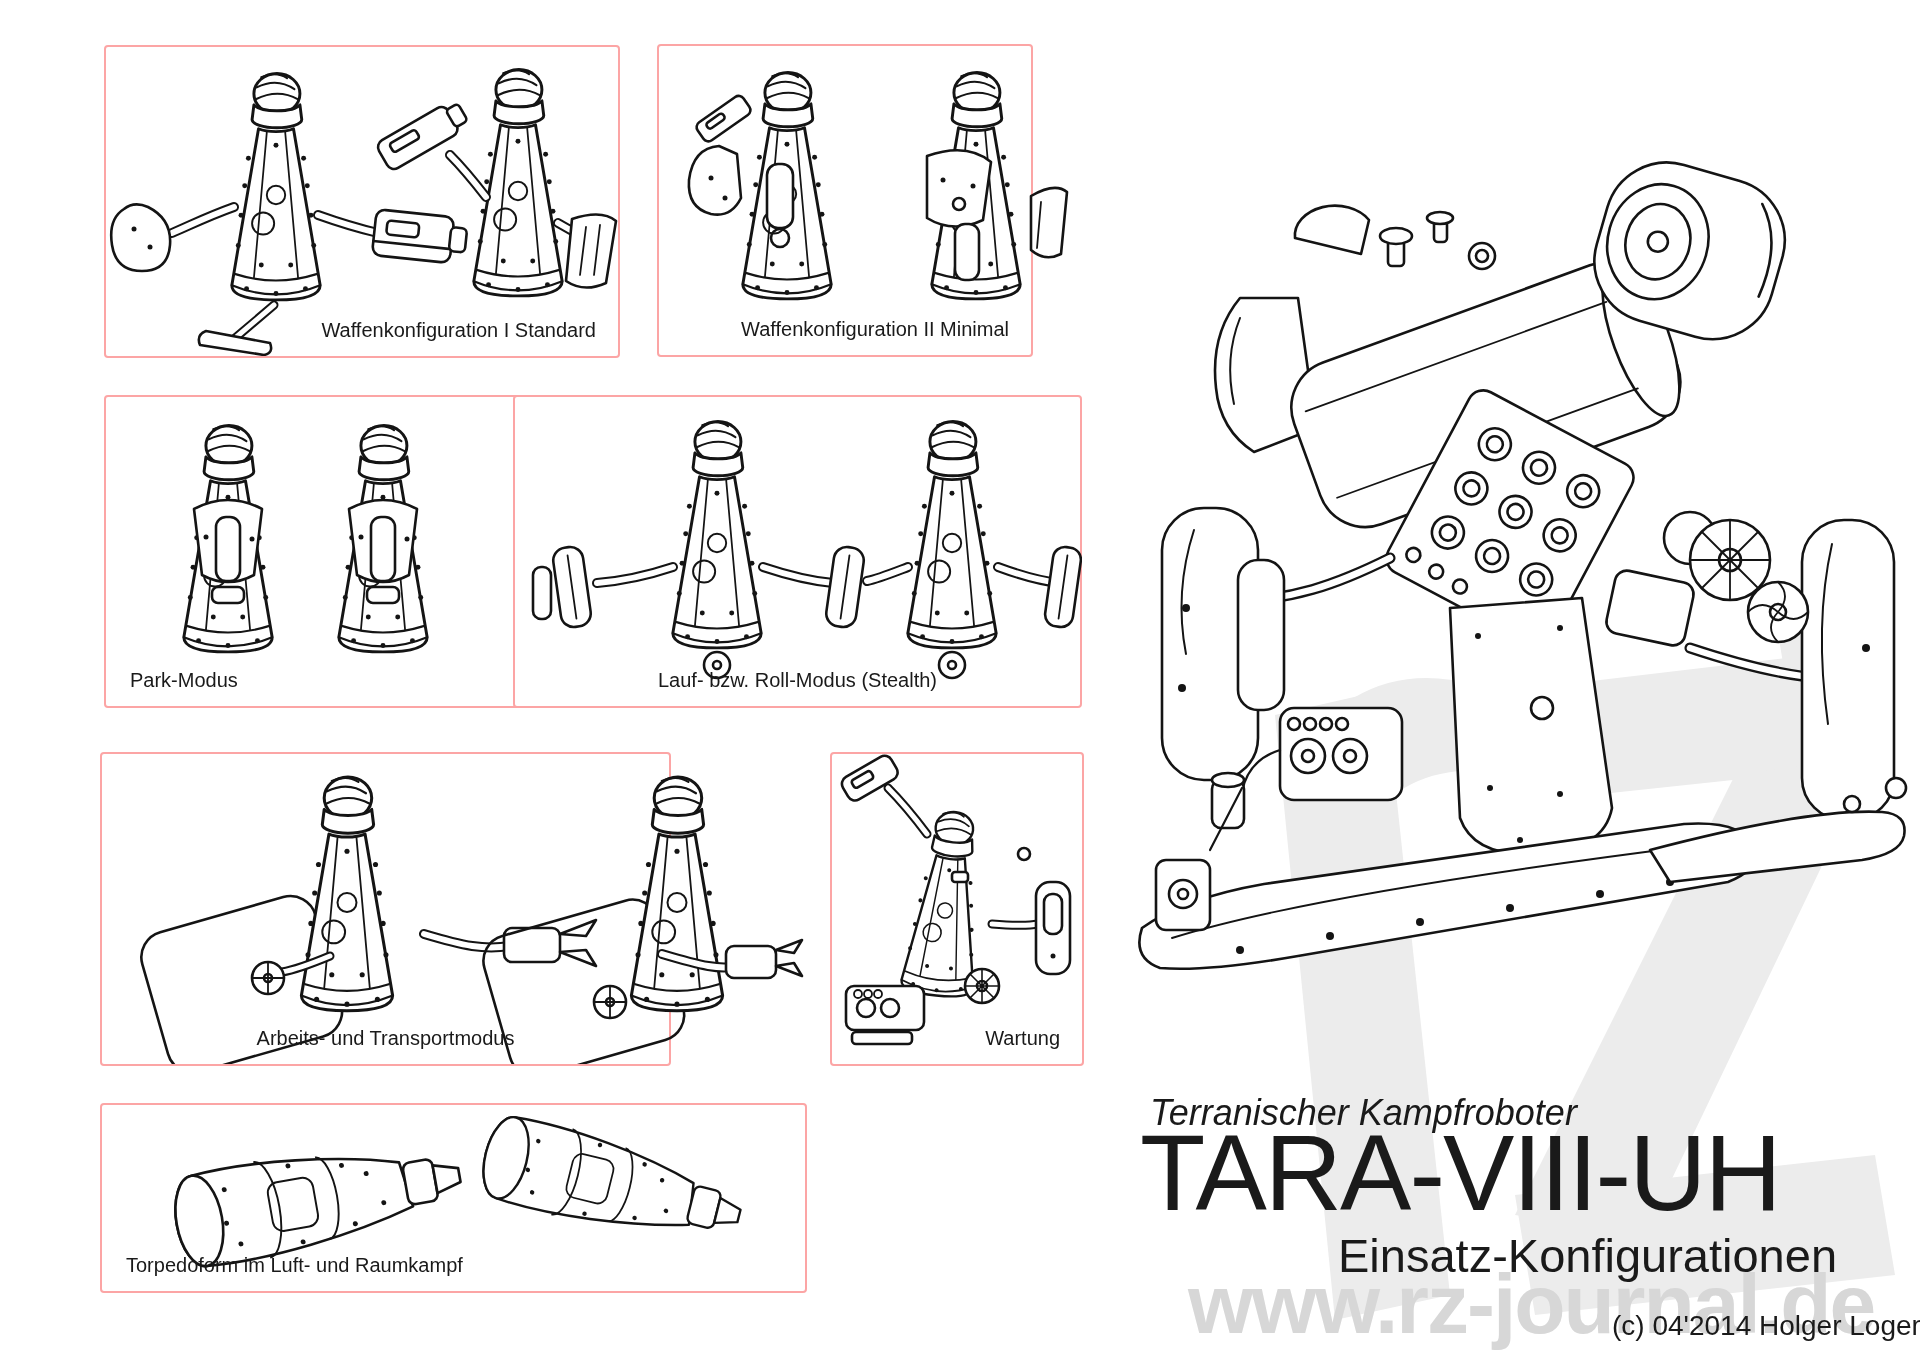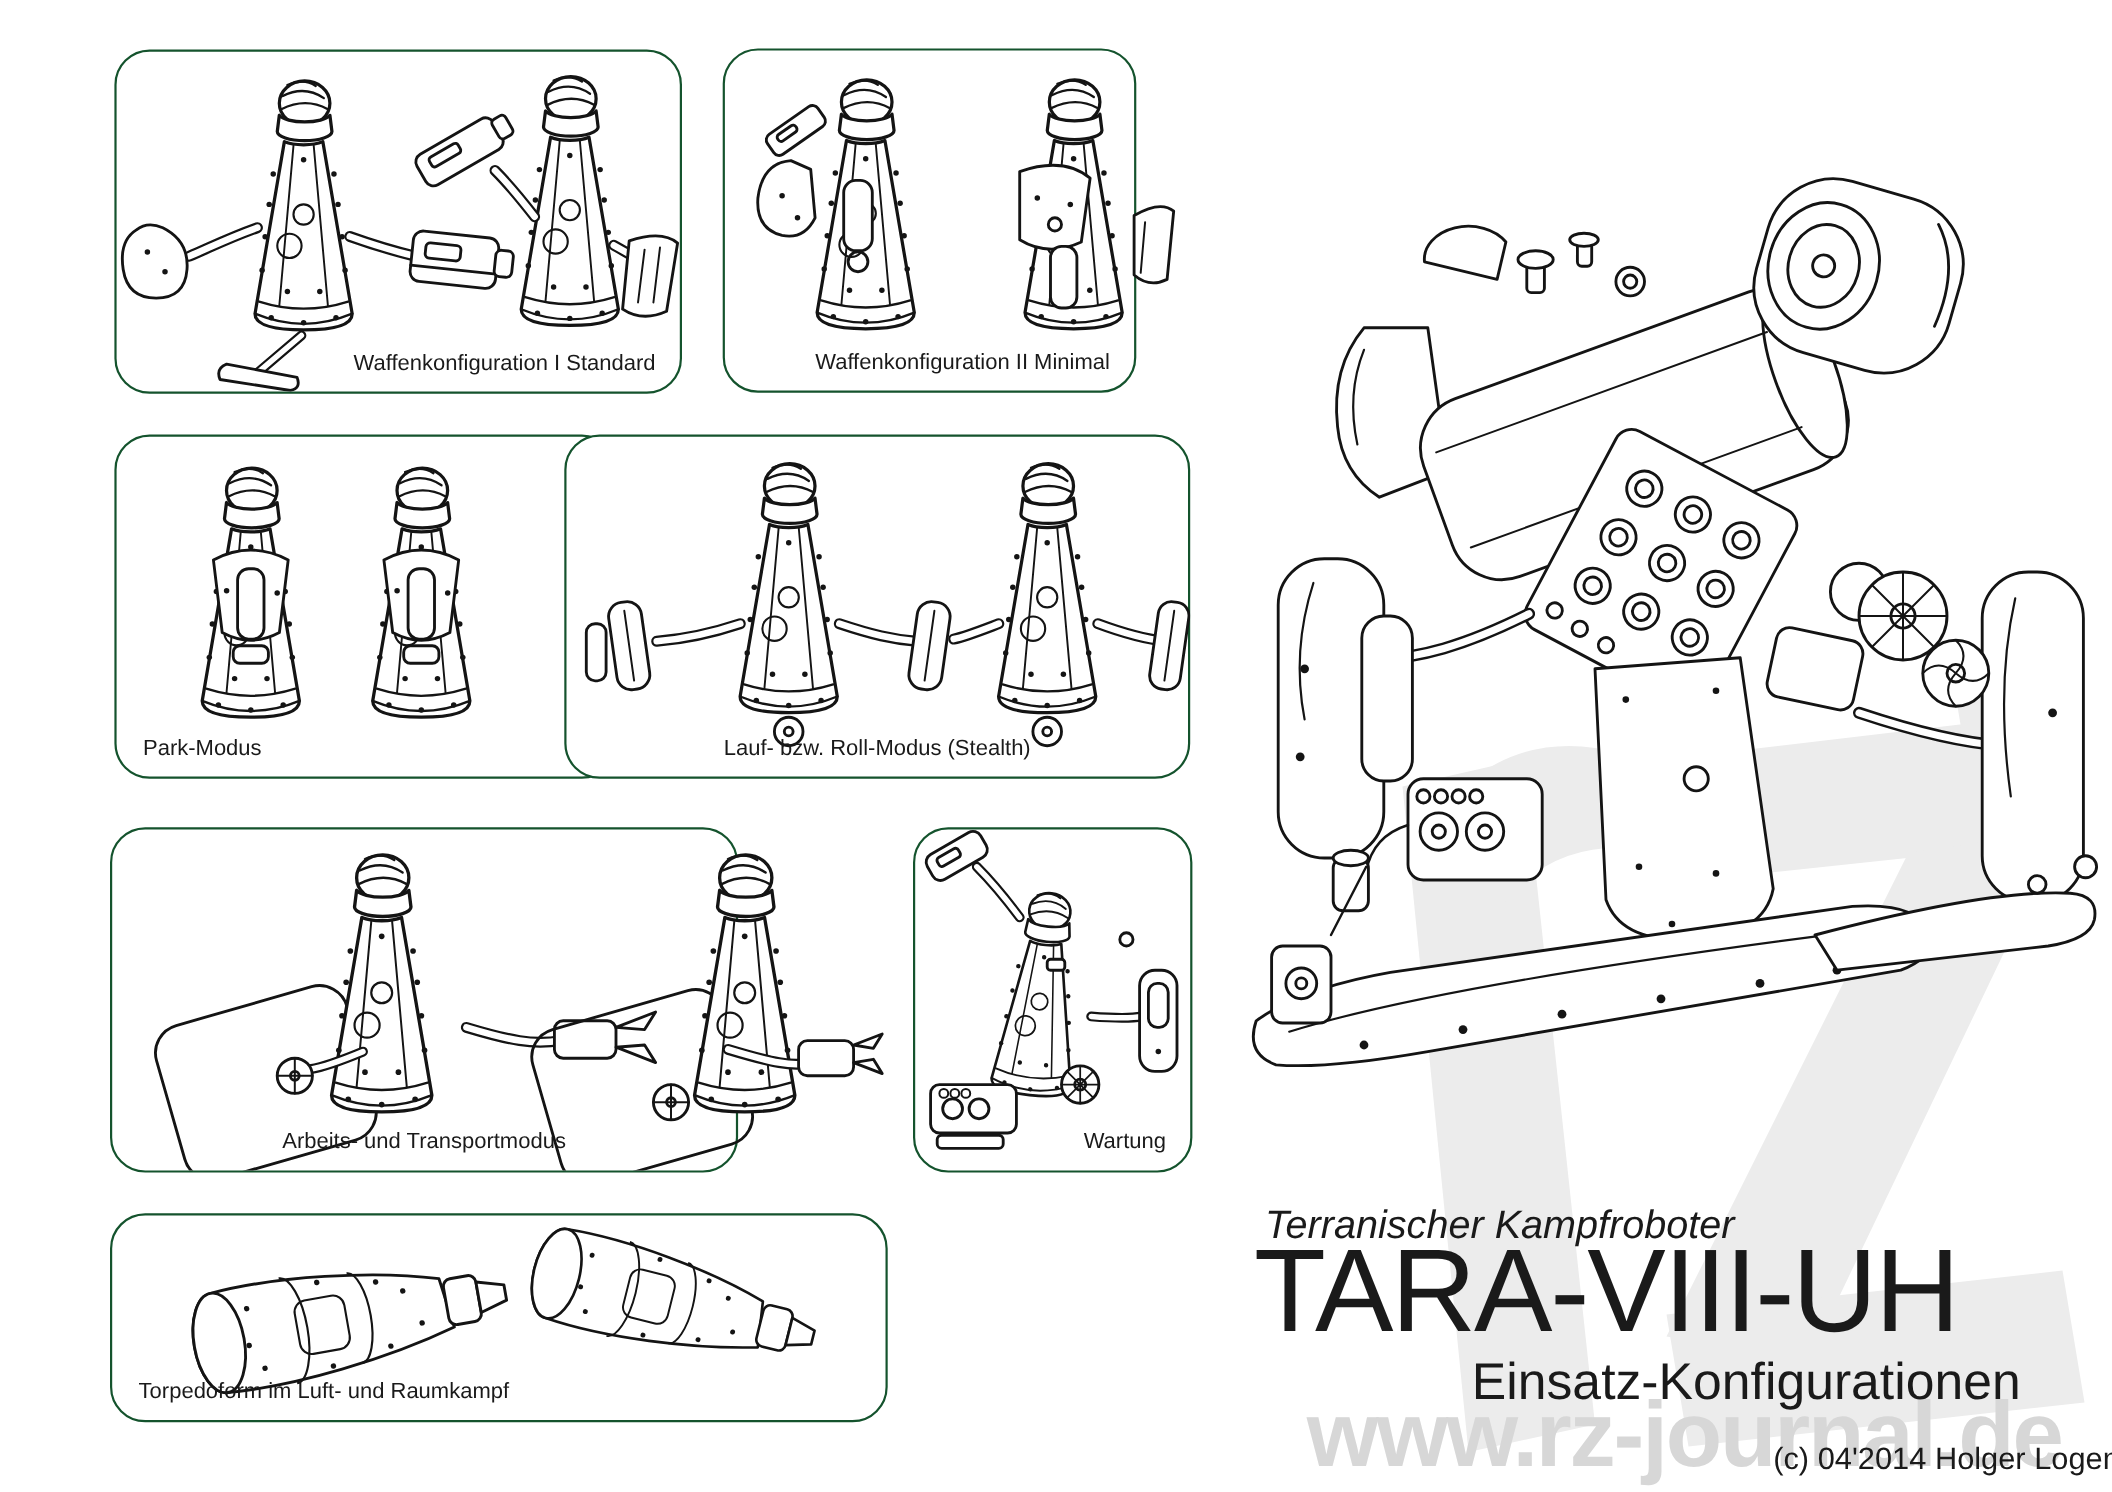--- a/index.html
+++ b/index.html
@@ -1,18 +1,18 @@
 <!DOCTYPE html>
 <html><head>
 <meta charset="utf-8">
 <style>
   html,body{margin:0;padding:0;background:#fff;}
   .page{position:relative;width:1920px;height:1356px;background:#fff;overflow:hidden;
         font-family:"Liberation Sans",sans-serif;color:#1a1a1a;}
-  .panel{position:absolute;border:2px solid #14532d;border-radius:32px;background:#fff;box-sizing:border-box;}
+  .panel{position:absolute;border:2px solid #fca5a5;border-radius:4px;background:#fff;box-sizing:border-box;}
   .panel svg{position:absolute;left:0;top:0;}
   .plabel{position:absolute;font-size:20px;color:#1a1a1a;white-space:nowrap;}
   .lbl-br{right:22px;bottom:14px;}
   .lbl-bl{left:24px;bottom:14px;}
   .lbl-bc{left:0;right:0;bottom:14px;text-align:center;}
   #panel-1{left:104px;top:45px;width:516px;height:313px;}
   #panel-2{left:657px;top:44px;width:376px;height:313px;padding-left:48px;}
   #panel-3{left:104px;top:395px;width:457px;height:313px;}
   #panel-4{left:513px;top:395px;width:569px;height:313px;}
   #panel-5{left:100px;top:752px;width:571px;height:314px;}

